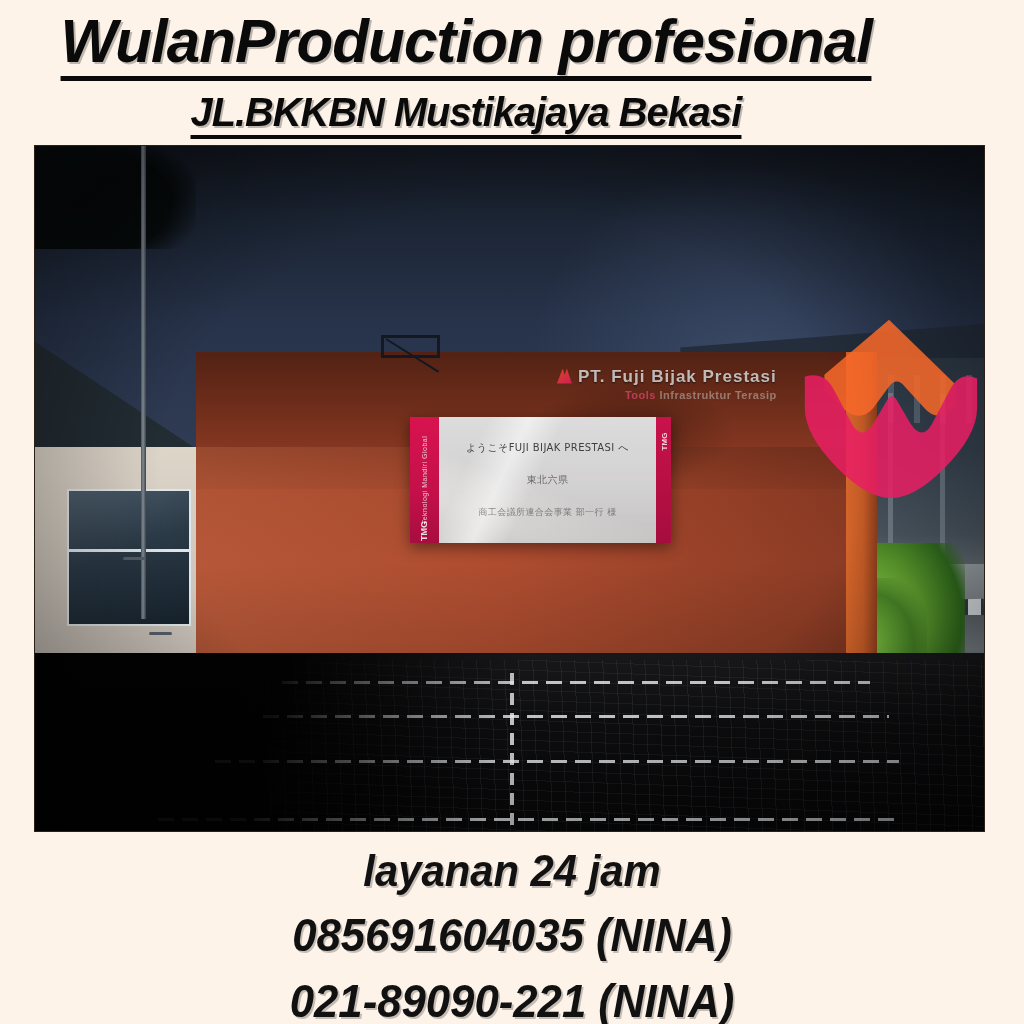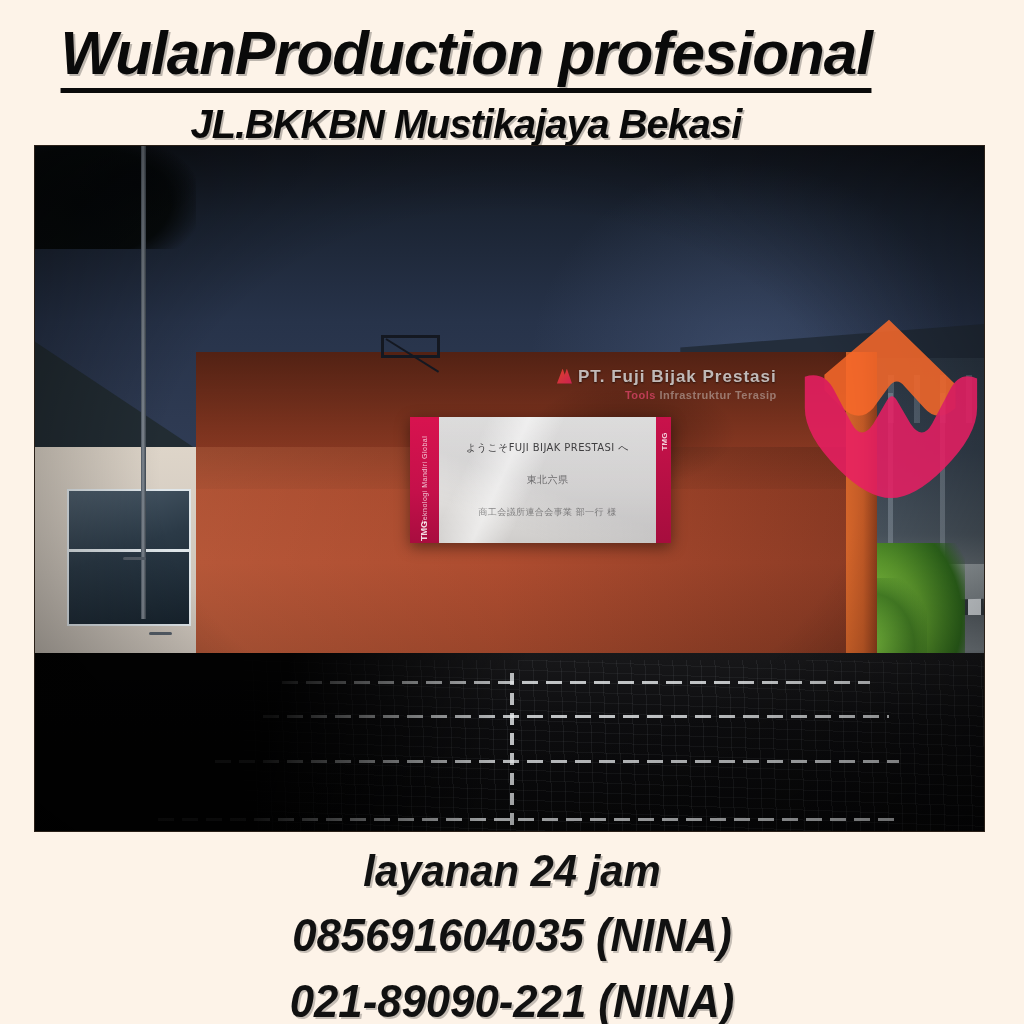--- a/index.html
+++ b/index.html
@@ -17,21 +17,21 @@
     position: relative;
     width: 1024px;
     height: 1024px;
     background: #fdf3e8;
   }
 
   
   .header-block {
     position: absolute;
     left: 0;
-    top: 16px;
+    top: 4px;
     width: 932px;
     text-align: center;
   }
   .title-line {
     display: inline-block;
     font-weight: bold;
     font-style: italic;
     color: #0a0a0a;
     letter-spacing: -1px;
     white-space: nowrap;

